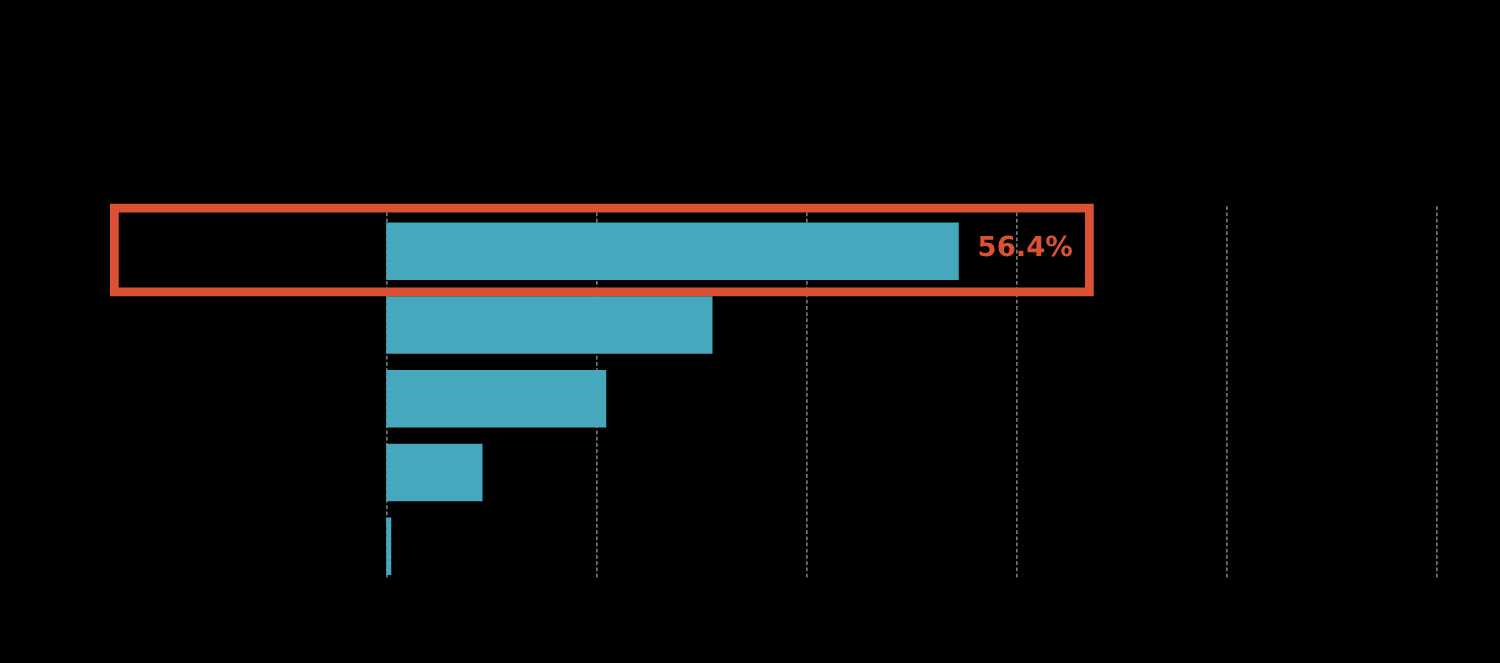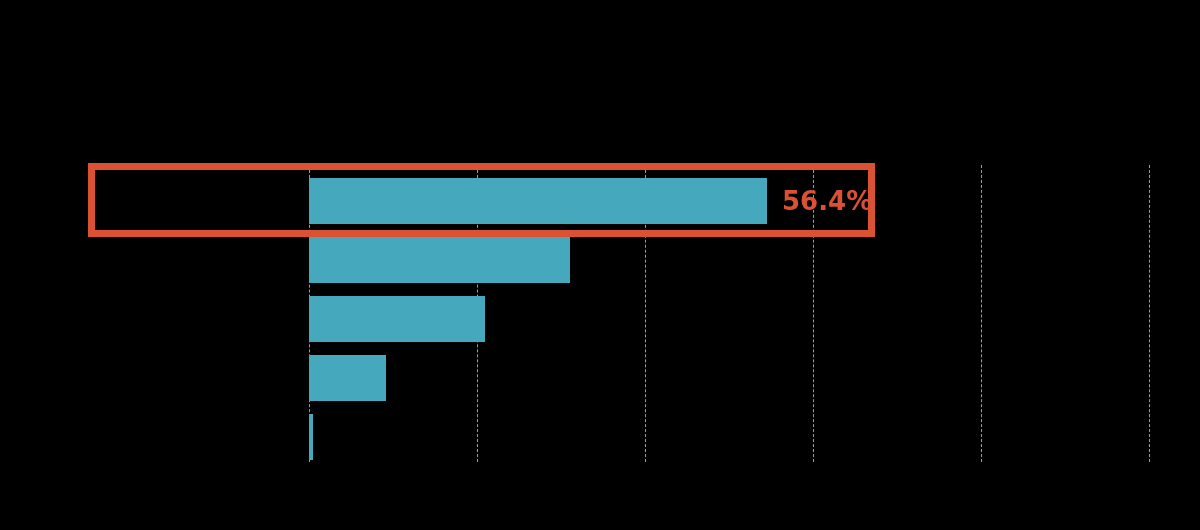--- a/index.html
+++ b/index.html
@@ -59,21 +59,21 @@
     box-sizing: border-box;
     border: 7px solid #db5133;
     background: transparent;
     pointer-events: none;
   }
 
   
   .value-label {
     position: absolute;
     color: #db5133;
-    font-size: 26px;
+    font-size: 22px;
     font-weight: bold;
     letter-spacing: 0px;
     white-space: nowrap;
     line-height: 1;
   }
 </style>
 </head>
 <body>
 
 <div id="chart-root" style="background: rgb(0, 0, 0);">

